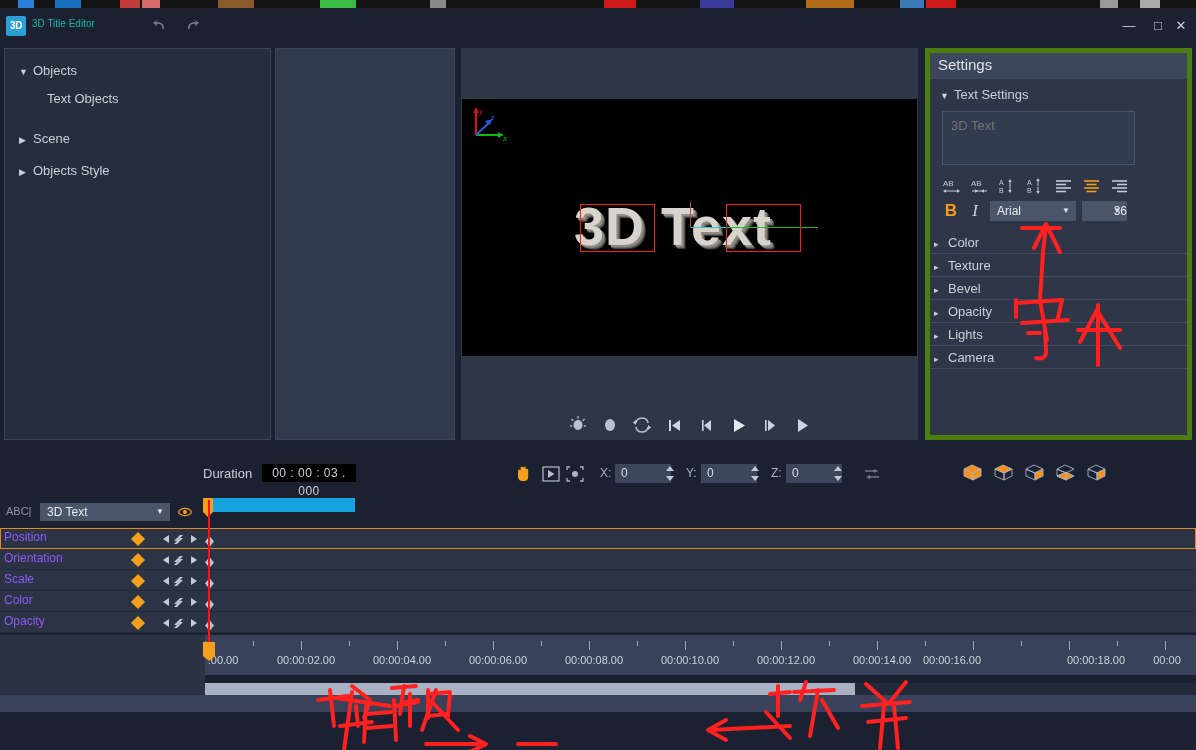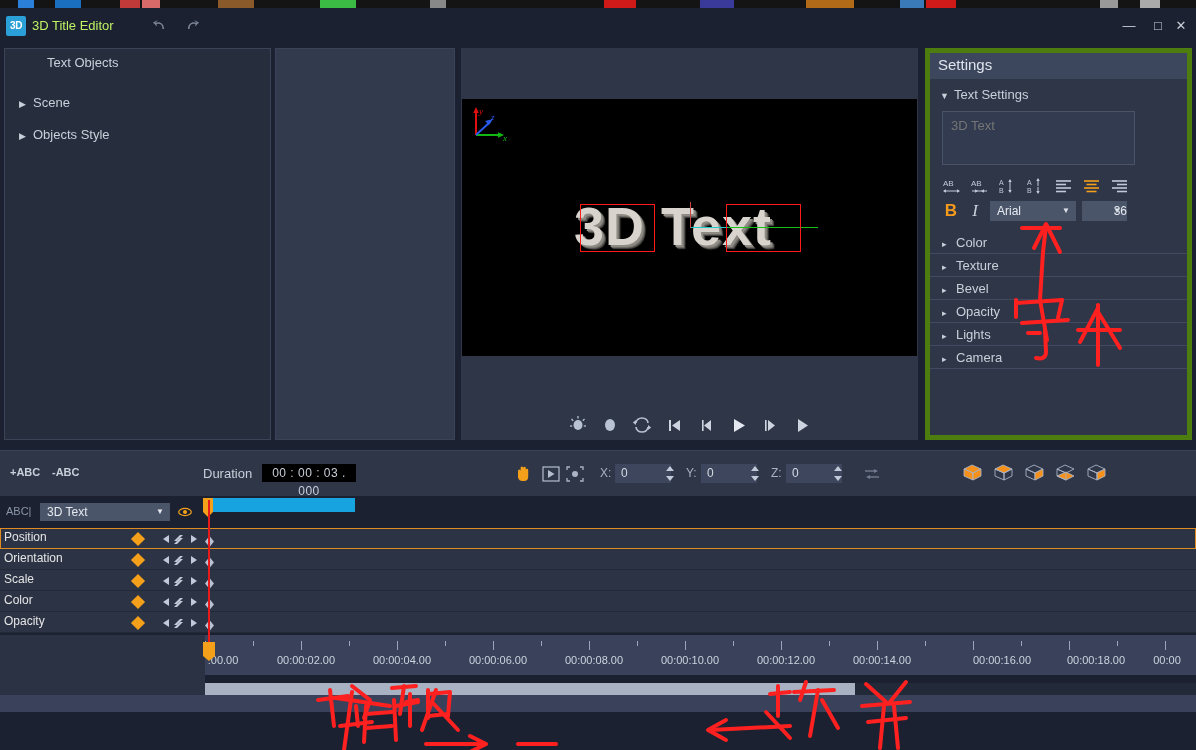--- a/index.html
+++ b/index.html
@@ -15,21 +15,21 @@
   .bg-strip { position:absolute; left:0; top:0; width:1196px; height:8px;
     background:#141414; overflow:hidden; }
   .bg-chip { position:absolute; top:0; height:8px; }
 
   
   .titlebar { position:absolute; left:0; top:8px; width:1196px; height:36px;
     background:#1b2130; }
   .app-badge { position:absolute; left:6px; top:8px; width:20px; height:20px;
     background:#2a9fd8; border-radius:2px; color:#fff; font-size:10px;
     font-weight:bold; line-height:20px; text-align:center; letter-spacing:-0.3px; }
-  .app-title { position:absolute; left:32px; top:10px; font-size:13px; color:#bef264; }
+  .app-title { position:absolute; left:32px; top:10px; font-size:10px; color:#14b8a6; }
   .undo-ico, .redo-ico { position:absolute; top:9px; width:22px; height:18px;
     cursor:pointer; }
   .undo-ico { left:150px; }
   .redo-ico { left:180px; }
   .winbtn { position:absolute; top:9px; width:22px; height:18px;
     color:#c9d0da; font-size:13px; text-align:center; line-height:18px; cursor:pointer; }
   .winbtn.min { left:1118px; }
   .winbtn.max { left:1147px; }
   .winbtn.close { left:1170px; }
 
@@ -69,21 +69,21 @@
   .axisline-v { position:absolute; left:228px; top:103px; width:1px; height:26px;
     background:#c94444; }
   .transport { position:absolute; left:0; top:362px; width:457px; height:30px;
     display:flex; align-items:center; justify-content:center; gap:12px; }
   .tbtn { width:20px; height:20px; cursor:pointer; }
 
   
   #settings { left:925px; top:48px; width:267px; height:392px;
     background:#2e3648; border:5px solid #4d7c0f; }
   .sec-row { height:23px; line-height:23px; font-size:13px; color:#c9d0da;
-    padding-left:12px; cursor:pointer; border-bottom:1px solid #414a60; }
+    padding-left:4px; cursor:pointer; border-bottom:1px solid #414a60; }
   .sec-row .arrow { display:inline-block; width:14px; font-size:9px; }
   .sec-title { height:24px; line-height:24px; font-size:13px; color:#c9d0da;
     padding-left:10px; cursor:pointer; }
   .sec-title .arrow { display:inline-block; width:14px; font-size:9px; }
   .text-area { margin:4px 12px 0 12px; height:54px; background:#323b4f;
     border:1px solid #4a5468; color:#93a0b2; font-size:13px; padding:6px 8px;
     font-family:"Liberation Sans", sans-serif; resize:none; }
   .fmt-row { display:flex; align-items:center; gap:8px; padding:8px 0 0 12px; }
   .fmt-ico { width:20px; height:18px; cursor:pointer; }
   .style-row { display:flex; align-items:center; gap:6px; padding:6px 0 6px 12px; }
@@ -117,21 +117,21 @@
   .track-combo { position:absolute; left:40px; top:503px; width:130px; height:18px;
     background:#4b5569; color:#e6eaf0; font-size:12px; line-height:18px;
     padding-left:7px; cursor:pointer; }
   .track-combo .carrot { position:absolute; right:6px; top:0; font-size:8px; }
   .eye-ico { position:absolute; left:178px; top:505px; width:14px; height:14px;
     cursor:pointer; }
 
   .kf-rows { position:absolute; left:0; top:528px; width:1196px; }
   .kf-row { position:relative; height:21px; border-bottom:1px solid #222a38;
     background:#38415594; }
-  .kf-row .name { position:absolute; left:4px; top:2px; font-size:12px; color:#e5e5e5; }
+  .kf-row .name { position:absolute; left:4px; top:2px; font-size:12px; color:#8b5cf6; }
   .kf-row .diamond { position:absolute; left:133px; top:6px; width:10px; height:10px;
     background:#f5a01a; transform:rotate(45deg); cursor:pointer; }
   .kf-row .navset { position:absolute; left:160px; top:4px; width:40px; height:14px;
     cursor:pointer; }
   .kf-row .kfmark { position:absolute; left:205px; top:5px; width:9px; height:11px;
     cursor:pointer; }
   .kf-row.sel { outline:1px solid #e08b20; outline-offset:-1px; }
 
   
   #rulerwrap { position:absolute; left:0; top:635px; width:1196px; height:40px;
@@ -213,20 +213,23 @@
       <svg width="22" height="18" viewBox="0 0 22 18">
           <path d="M8 12 C8 6, 13 4, 17 6 L14 3 L19 5.5 L15 9.5 L15.5 7 C12 5.8, 9.5 7.5, 9.5 12 Z" fill="#7e8799"></path>
         </svg>
     </div>
     <div class="winbtn min">—</div>
     <div class="winbtn max">□</div>
     <div class="winbtn close">✕</div>
   </div>
 
   <div class="panel" id="presets">
+    <div class="tree-item" style="margin-top:8px;">
+      <span class="arrow">▼</span><span>Objects</span>
+    </div>
     <div class="tree-item child">
       <span>Text Objects</span>
     </div>
     <div class="tree-item" style="margin-top:12px;">
       <span class="arrow">▶</span><span>Scene</span>
     </div>
     <div class="tree-item" style="margin-top:4px;">
       <span class="arrow">▶</span><span>Objects Style</span>
     </div>
   </div>
@@ -405,24 +408,20 @@
     <div style="margin-top:4px;">
       <div class="sec-row"><span class="arrow">▸</span><span>Color</span></div>
       <div class="sec-row"><span class="arrow">▸</span><span>Texture</span></div>
       <div class="sec-row"><span class="arrow">▸</span><span>Bevel</span></div>
       <div class="sec-row"><span class="arrow">▸</span><span>Opacity</span></div>
       <div class="sec-row"><span class="arrow">▸</span><span>Lights</span></div>
       <div class="sec-row"><span class="arrow">▸</span><span>Camera</span></div>
     </div>
   </div>
 
-  <div id="tlbar">
-    <div class="abc-btn" style="left:10px;">+ABC</div>
-    <div class="abc-btn" style="left:52px;">-ABC</div>
-  </div>
   <div class="dur-label">Duration</div>
   <div class="dur-field">00 : 00 : 03 . 000</div>
 
   <div class="tool-ico" style="left:513px;">
     <svg width="20" height="20" viewBox="0 0 20 20">
         <path d="M5 12 L5 7 Q5 5.5 6.3 5.5 Q7.6 5.5 7.6 7 L7.6 4 Q7.6 2.5 8.9 2.5 Q10.2 2.5 10.2 4 L10.2 4.2 Q10.2 2.8 11.5 2.8 Q12.8 2.8 12.8 4.2 L12.8 6 Q12.8 4.8 14 4.8 Q15.2 4.8 15.2 6.2 L15.2 12.5 Q15.2 17 11 17 L9.5 17 Q6 17 5 13.5 Z" fill="#f5a01a"></path>
       </svg>
   </div>
   <div class="tool-ico" style="left:541px;">
     <svg width="20" height="20" viewBox="0 0 20 20">
@@ -648,21 +647,21 @@
       <div class="tick minor" style="left:912px;"></div>
       <div class="tick major" style="left:960px;"></div>
       <div class="tlabel" style="left:18px;">:00.00</div>
       <div class="tlabel" style="left:101px;">00:00:02.00</div>
       <div class="tlabel" style="left:197px;">00:00:04.00</div>
       <div class="tlabel" style="left:293px;">00:00:06.00</div>
       <div class="tlabel" style="left:389px;">00:00:08.00</div>
       <div class="tlabel" style="left:485px;">00:00:10.00</div>
       <div class="tlabel" style="left:581px;">00:00:12.00</div>
       <div class="tlabel" style="left:677px;">00:00:14.00</div>
-      <div class="tlabel" style="left:773px;padding-left:48px;">00:00:16.00</div>
+      <div class="tlabel" style="left:747px;">00:00:16.00</div>
       <div class="tlabel" style="left:869px;padding-left:44px;">00:00:18.00</div>
       <div class="tlabel" style="left:962px;">00:00</div>
     </div>
   </div>
 
   <div class="playhead-line"></div>
   <div class="playhead-head"></div>
 
   <div class="hscroll-track"></div>
   <div class="hscroll-thumb"></div>

